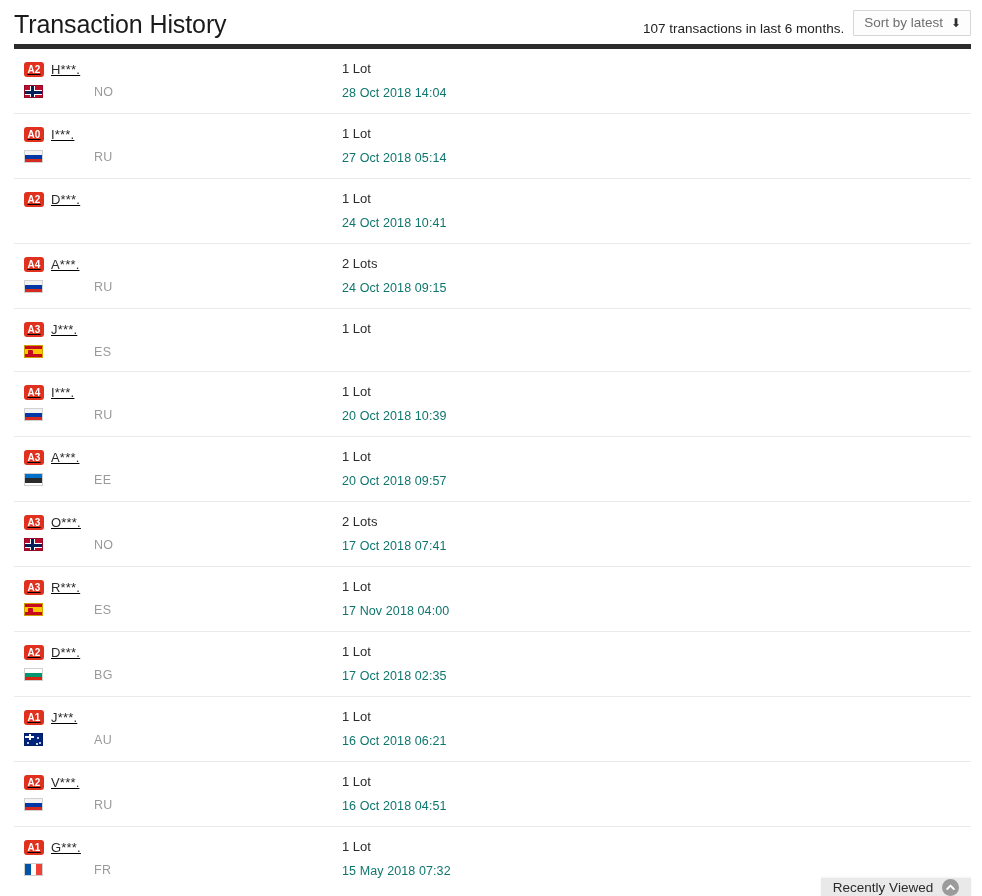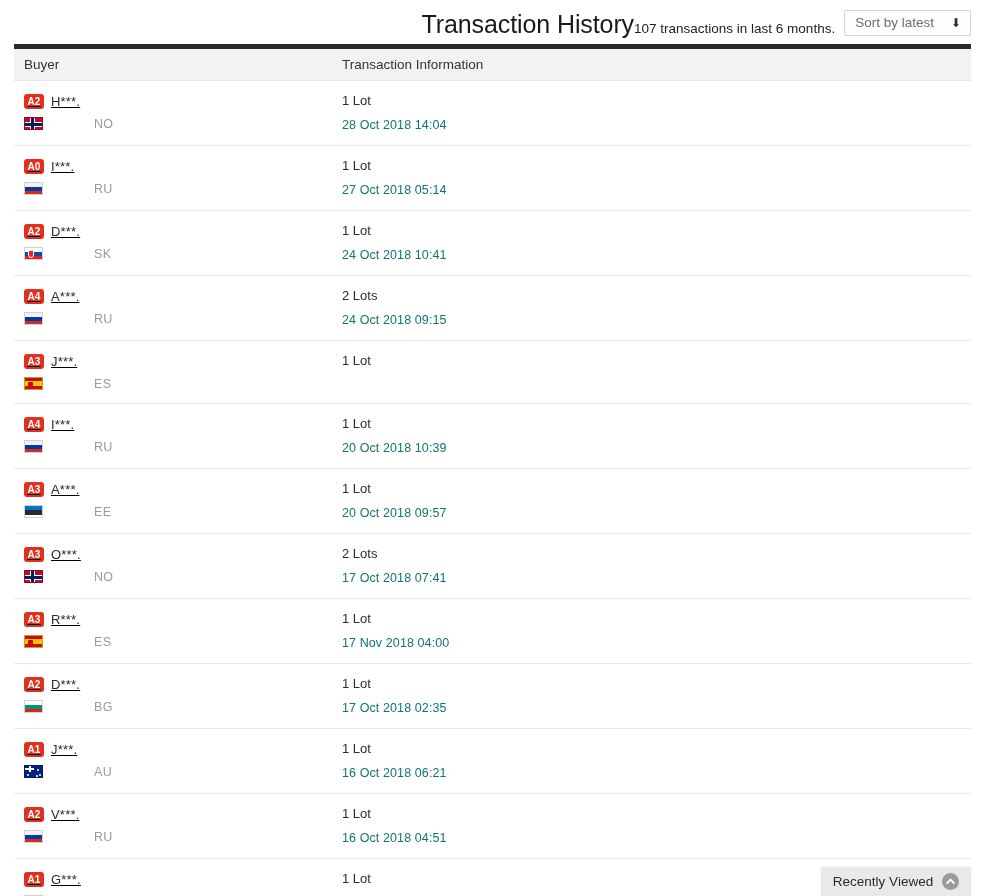--- a/index.html
+++ b/index.html
@@ -12,21 +12,21 @@
   }
   .page { position: relative; width: 982px; height: 896px; overflow: hidden; background:#fff; }
 
   
   .titlebar {
     position: relative;
     height: 44px;
     padding: 0 11px 0 14px;
     display: flex;
     align-items: flex-end;
-    justify-content: flex-end;
+    justify-content: space-between;
   }
   .page-title {
     font-size: 25px;
     font-weight: 400;
     color: #1a1a1a;
     line-height: 30px;
     letter-spacing: -0.1px;
     padding-bottom: 5px;
   }
   .title-right {
@@ -38,21 +38,21 @@
   .txn-count {
     font-size: 13.5px;
     color: #222;
     margin-right: 9px;
     white-space: nowrap;
     margin-top: 11px;
   }
   .sort-button {
     display: inline-flex;
     align-items: center;
-    gap: 17px;
+    gap: 8px;
     border: 1px solid #d6d6d6;
     background: #fdfdfd;
     color: #6e6e6e;
     font-size: 13.5px;
     padding: 3px 9px 4px 10px;
     line-height: 17px;
     cursor: pointer;
     border-radius: 1px;
     white-space: nowrap;
   }
@@ -203,21 +203,21 @@
   .flag-FR { background:#fff; }
   .flag-FR .b1 { left:0; top:0; bottom:0; width:6px; background:#0055a4; }
   .flag-FR .b3 { right:0; top:0; bottom:0; width:6px; background:#ef4135; }
 
   
   .recently-viewed {
     position: absolute;
     right: 11px;
     bottom: 0;
     width: 150px;
-    height: 29px;
+    height: 18px;
     background: #e9e9e9;
     display: flex;
     align-items: center;
     justify-content: center;
     gap: 9px;
     cursor: pointer;
     box-shadow: 0 -1px 2px rgba(0,0,0,0.05);
   }
   .rv-label { font-size: 13.5px; color: #2b2b2b; }
   .rv-chevron {
@@ -243,24 +243,20 @@
         <span>Sort by latest</span>
         <span class="arr">⬇</span>
       </button>
     </div>
   </div>
 
   <div class="dark-rule"></div>
 
   <div class="table">
 
-    <div class="thead">
-      <div class="th col-buyer">Buyer</div>
-      <div class="th col-info">Transaction Information</div>
-    </div>
 
     <div id="rows">
         <div class="trow">
           <div class="buyer-cell">
             <div class="buyer-line">
               <span class="badge">A2</span>
               <span class="buyer-name">H***.</span>
             </div>
             <div class="country-line">
               <span class="flag flag-NO">
@@ -295,29 +291,20 @@
           <div class="info-cell">
             <div class="lot-text">1 Lot</div>
             <div class="date-text">27 Oct 2018 05:14</div>
           </div>
         </div>
         <div class="trow">
           <div class="buyer-cell">
             <div class="buyer-line">
               <span class="badge">A2</span>
               <span class="buyer-name">D***.</span>
-            </div>
-            <div class="country-line">
-              <span class="flag flag-SK">
-                <i class="b1"></i>
-                <i class="b2"></i>
-                <i class="b3"></i>
-                <i class="em"></i>
-              </span>
-              <span class="country-code">SK</span>
             </div>
           </div>
           <div class="info-cell">
             <div class="lot-text">1 Lot</div>
             <div class="date-text">24 Oct 2018 10:41</div>
           </div>
         </div>
         <div class="trow">
           <div class="buyer-cell">
             <div class="buyer-line">

